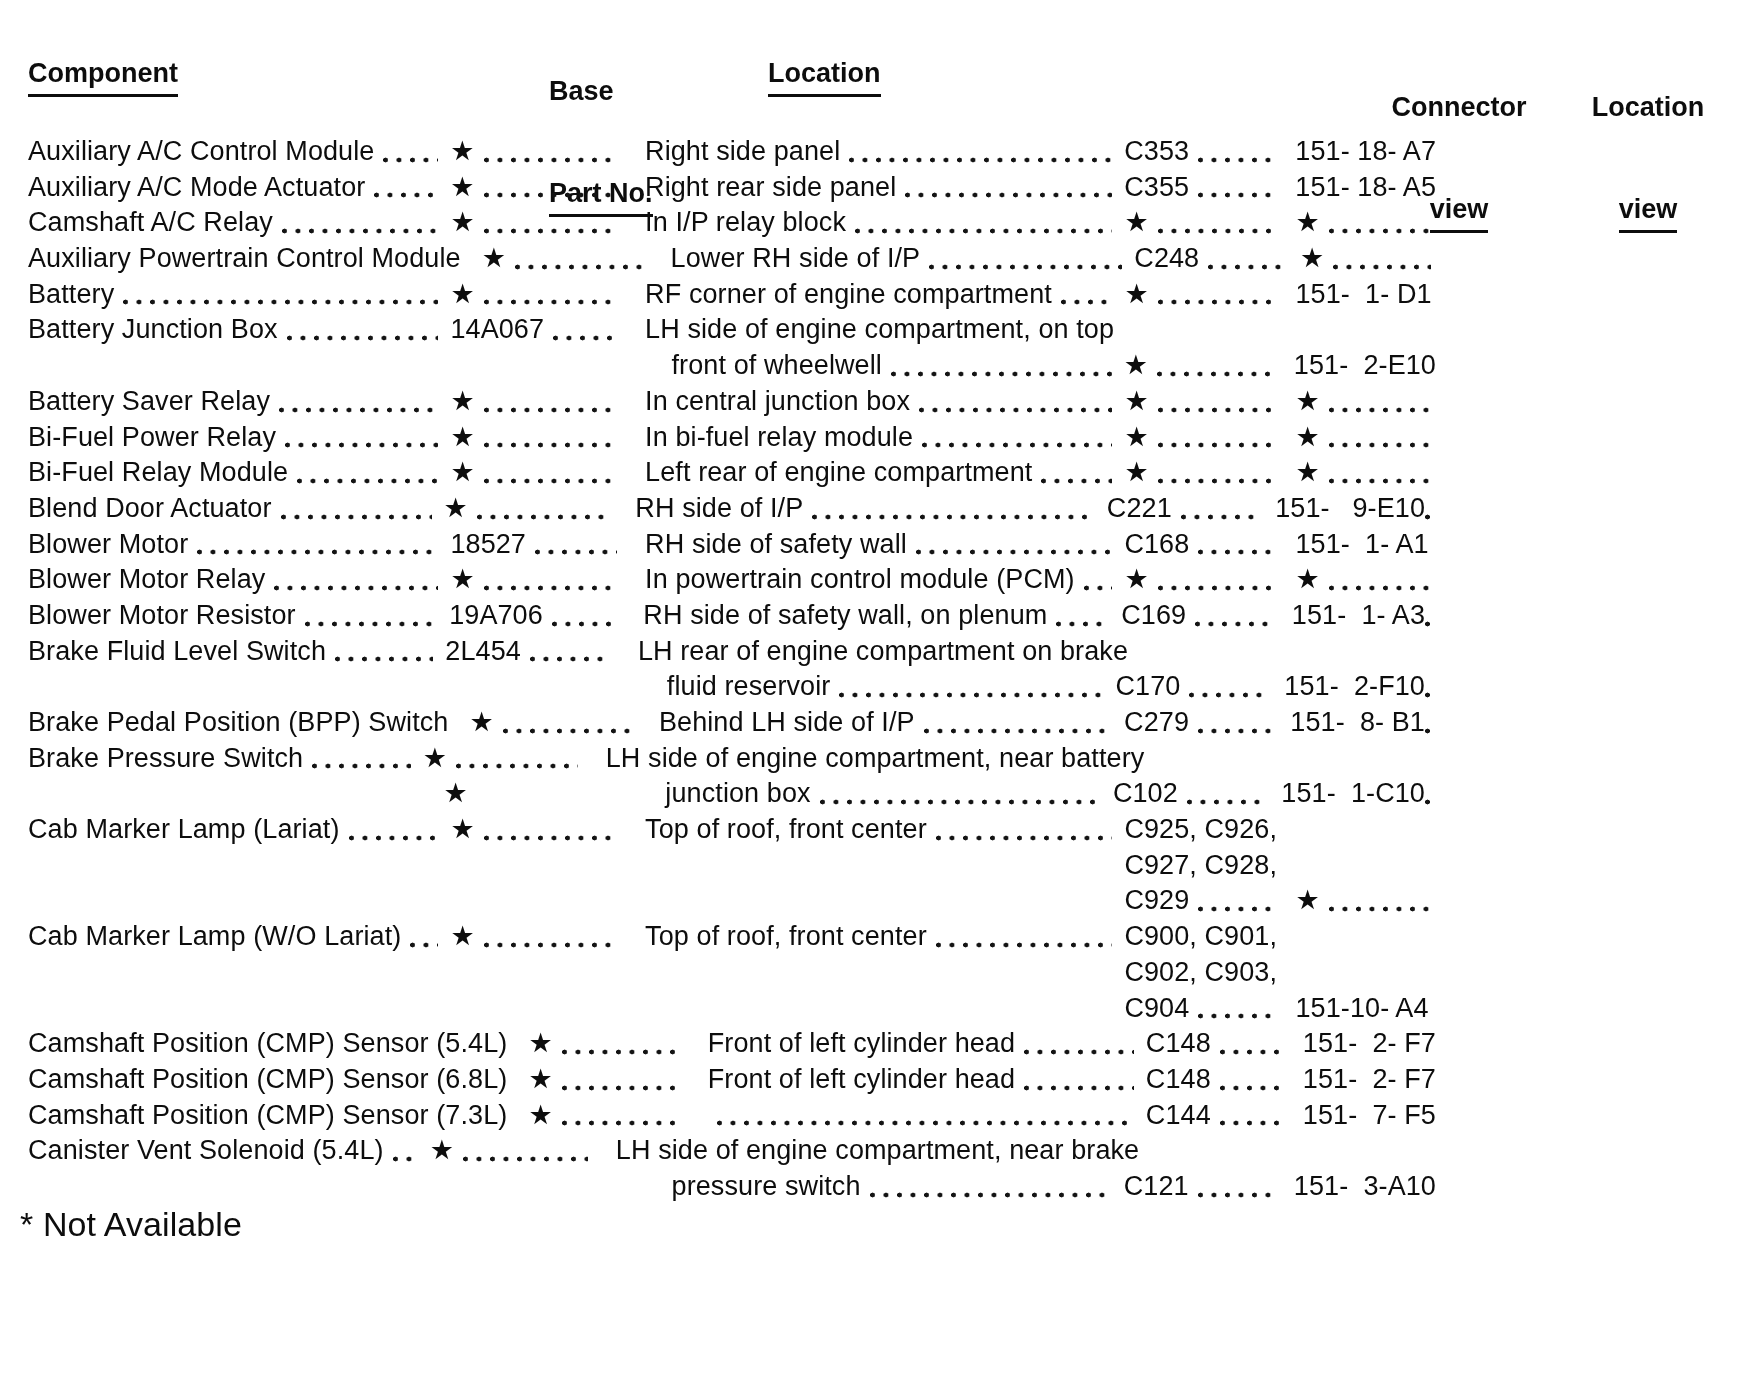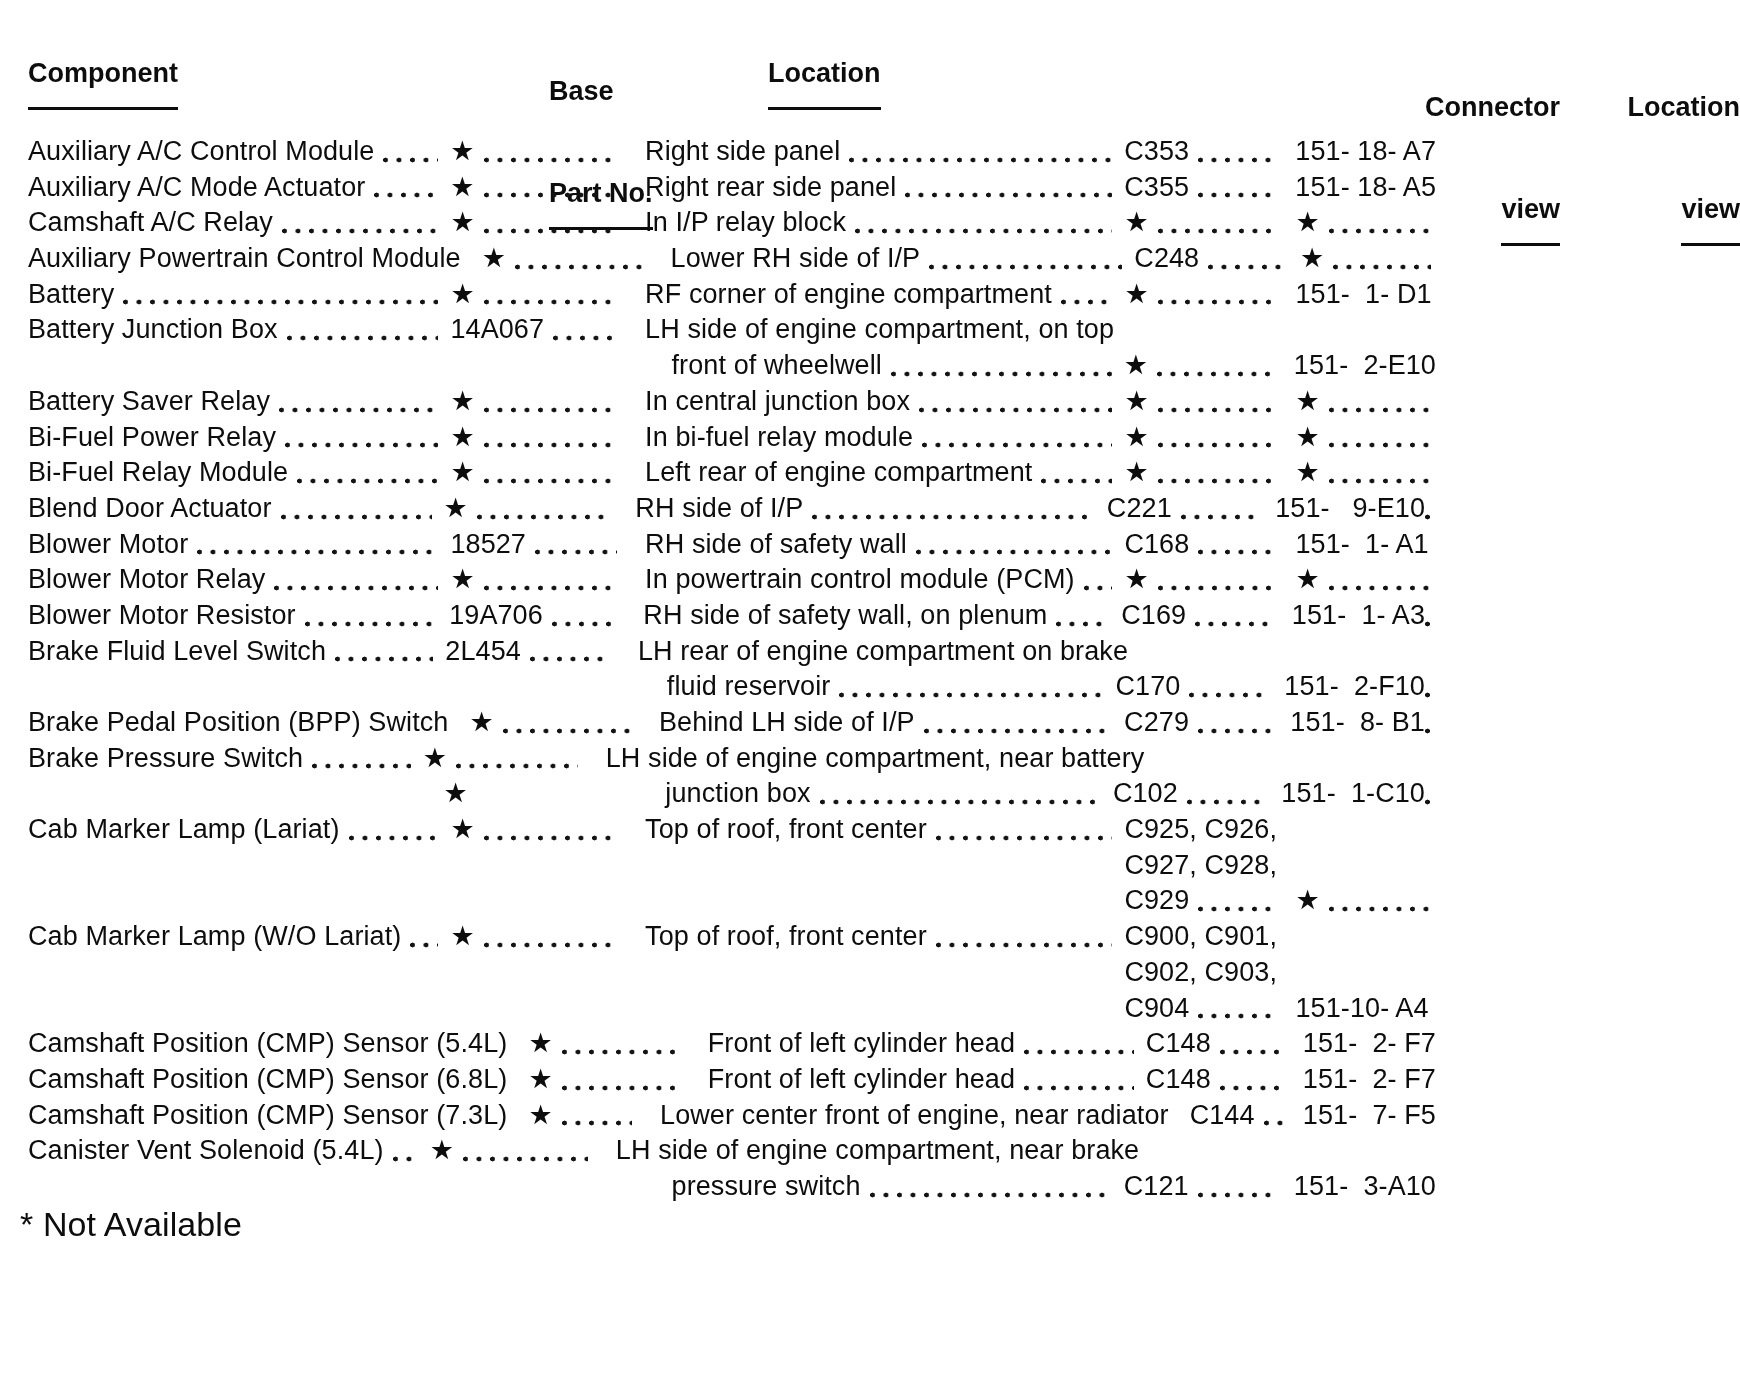--- a/index.html
+++ b/index.html
@@ -2,22 +2,22 @@
 <html><head>
 <meta charset="utf-8">
 <style>
   html,body{margin:0;padding:0;}
   body{
     width:1740px;height:1392px;background:#ffffff;color:#0d0d0d;
     font-family:"Liberation Sans","DejaVu Sans",sans-serif;
     position:relative;overflow:hidden;
   }
   .hdr{position:absolute;font-weight:700;font-size:27px;line-height:34px;white-space:pre;}
-  .hdr .u{display:inline-block;border-bottom:3px solid #0d0d0d;padding-bottom:17px;}
-  .hdr.center{text-align:right;}
+  .hdr .u{display:inline-block;border-bottom:3px solid #0d0d0d;padding-bottom:4px;}
+  .hdr.center{text-align:center;}
   #hdr-component{left:28px;top:56px;}
   #hdr-base{left:549px;top:6px;}
   #hdr-location{left:768px;top:56px;}
   #hdr-connector{left:1358px;top:22px;width:202px;}
   #hdr-locview{left:1556px;top:22px;width:184px;}
 
   #rows{position:absolute;left:0;top:134px;width:1436px;}
   .line{display:flex;height:35.7px;}
   .cell{display:flex;box-sizing:border-box;white-space:pre;}
   .txt{font-size:27px;line-height:35.7px;white-space:pre;letter-spacing:0.1px;}
@@ -249,21 +249,21 @@
     <div class="line">
       <div class="cell c1"><div class="txt">Camshaft Position (CMP) Sensor (6.8L)</div><div class="dots"></div></div>
       <div class="cell c2"><div class="txt">★</div><div class="dots"></div></div>
       <div class="cell c3"><div class="txt">Front of left cylinder head</div><div class="dots"></div></div>
       <div class="cell c4"><div class="txt">C148</div><div class="dots"></div></div>
       <div class="cell c5"><div class="txt">151-  2- F7</div></div>
     </div>
     <div class="line">
       <div class="cell c1"><div class="txt">Camshaft Position (CMP) Sensor (7.3L)</div><div class="dots"></div></div>
       <div class="cell c2"><div class="txt">★</div><div class="dots"></div></div>
-      <div class="cell c3"><div class="txt">Lower center front of engine, near radiator</div><div class="dots"></div></div>
+      <div class="cell c3"><div class="dots"></div></div>
       <div class="cell c4"><div class="txt">C144</div><div class="dots"></div></div>
       <div class="cell c5"><div class="txt">151-  7- F5</div></div>
     </div>
     <div class="line">
       <div class="cell c1"><div class="txt">Canister Vent Solenoid (5.4L)</div><div class="dots"></div></div>
       <div class="cell c2"><div class="txt">★</div><div class="dots"></div></div>
       <div class="cell c3"><div class="txt">LH side of engine compartment, near brake</div></div>
       <div class="cell c4"></div>
       <div class="cell c5"></div>
     </div>

